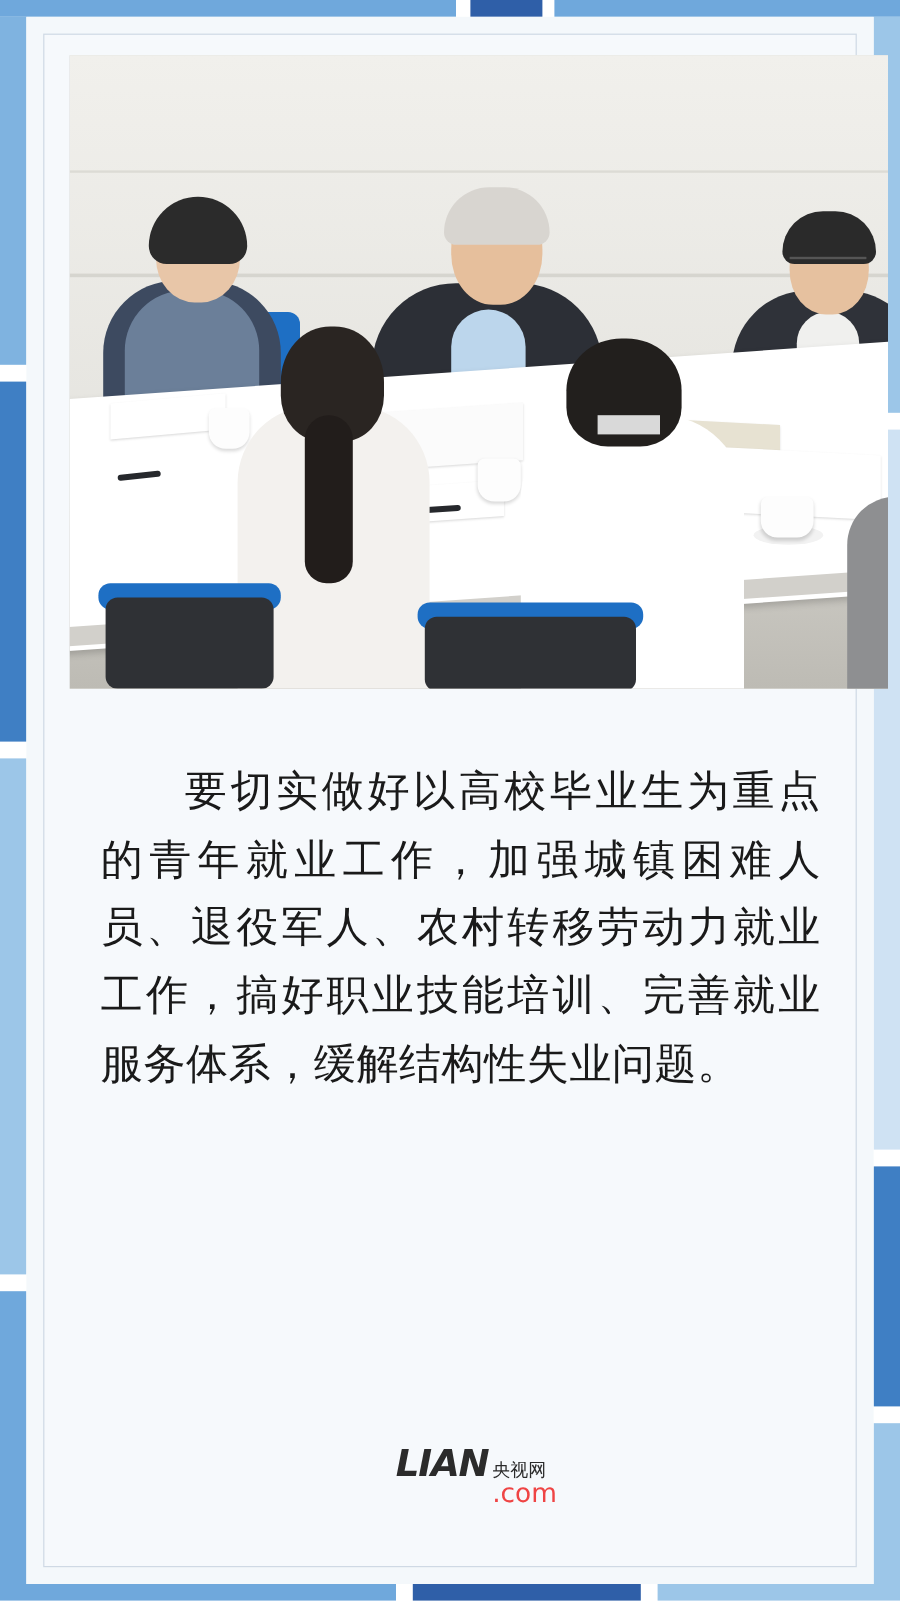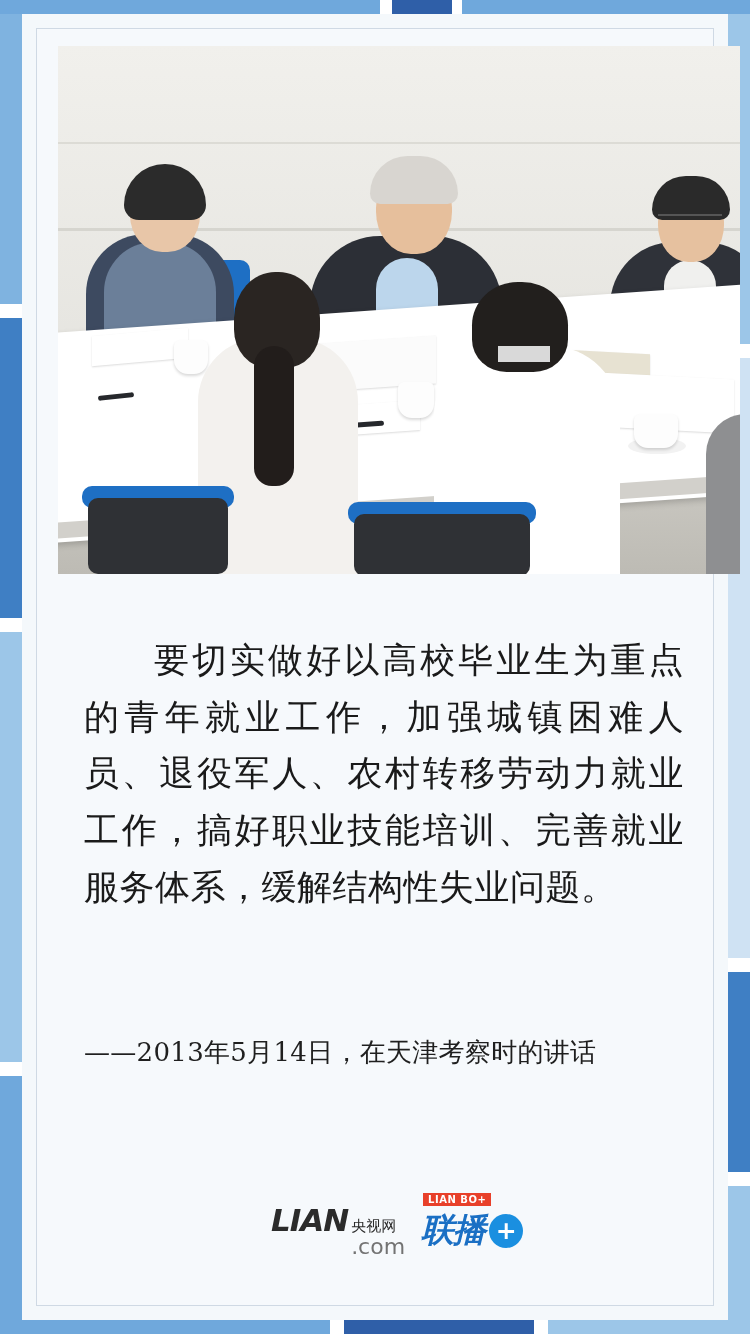--- a/index.html
+++ b/index.html
@@ -230,21 +230,21 @@
   }
   .cctv-cn {
     font-family: "DejaVu Sans", sans-serif;
     font-size: 15px;
     color: #2b2b2b;
     line-height: 1;
   }
   .cctv-com {
     font-family: "DejaVu Sans", sans-serif;
     font-size: 22px;
-    color: #737373;
+    color: #ef4444;
   }
   .cctv-stack { display: flex; flex-direction: column; align-items: flex-start; }
 
   .lianbo {
     position: relative;
     display: flex;
     align-items: center;
     gap: 4px;
   }
   .lb-top {
@@ -360,32 +360,26 @@
         <div class="chair-blue c1b"></div>
         <div class="chair c1"></div>
         <div class="chair-blue c2b"></div>
         <div class="chair c2"></div>
 
       </div>
     </div>
 
     <div class="quote">要切实做好以高校毕业生为重点的青年就业工作，加强城镇困难人员、退役军人、农村转移劳动力就业工作，搞好职业技能培训、完善就业服务体系，缓解结构性失业问题。</div>
 
-    <div class="attribution">——2013年5月14日，在天津考察时的讲话</div>
 
     <div class="logos">
       <div class="cctv-logo">
         <span class="cctv-mark">LIAN</span>
         <span class="cctv-stack">
           <span class="cctv-cn">央视网</span>
           <span class="cctv-com">.com</span>
         </span>
       </div>
 
-      <div class="lianbo">
-        <span class="lb-top">LIAN BO+</span>
-        <span class="lb-main">联播</span>
-        <span class="lb-plus">+</span>
-      </div>
     </div>
 
   </div>
 </div>
 
 </body></html>

